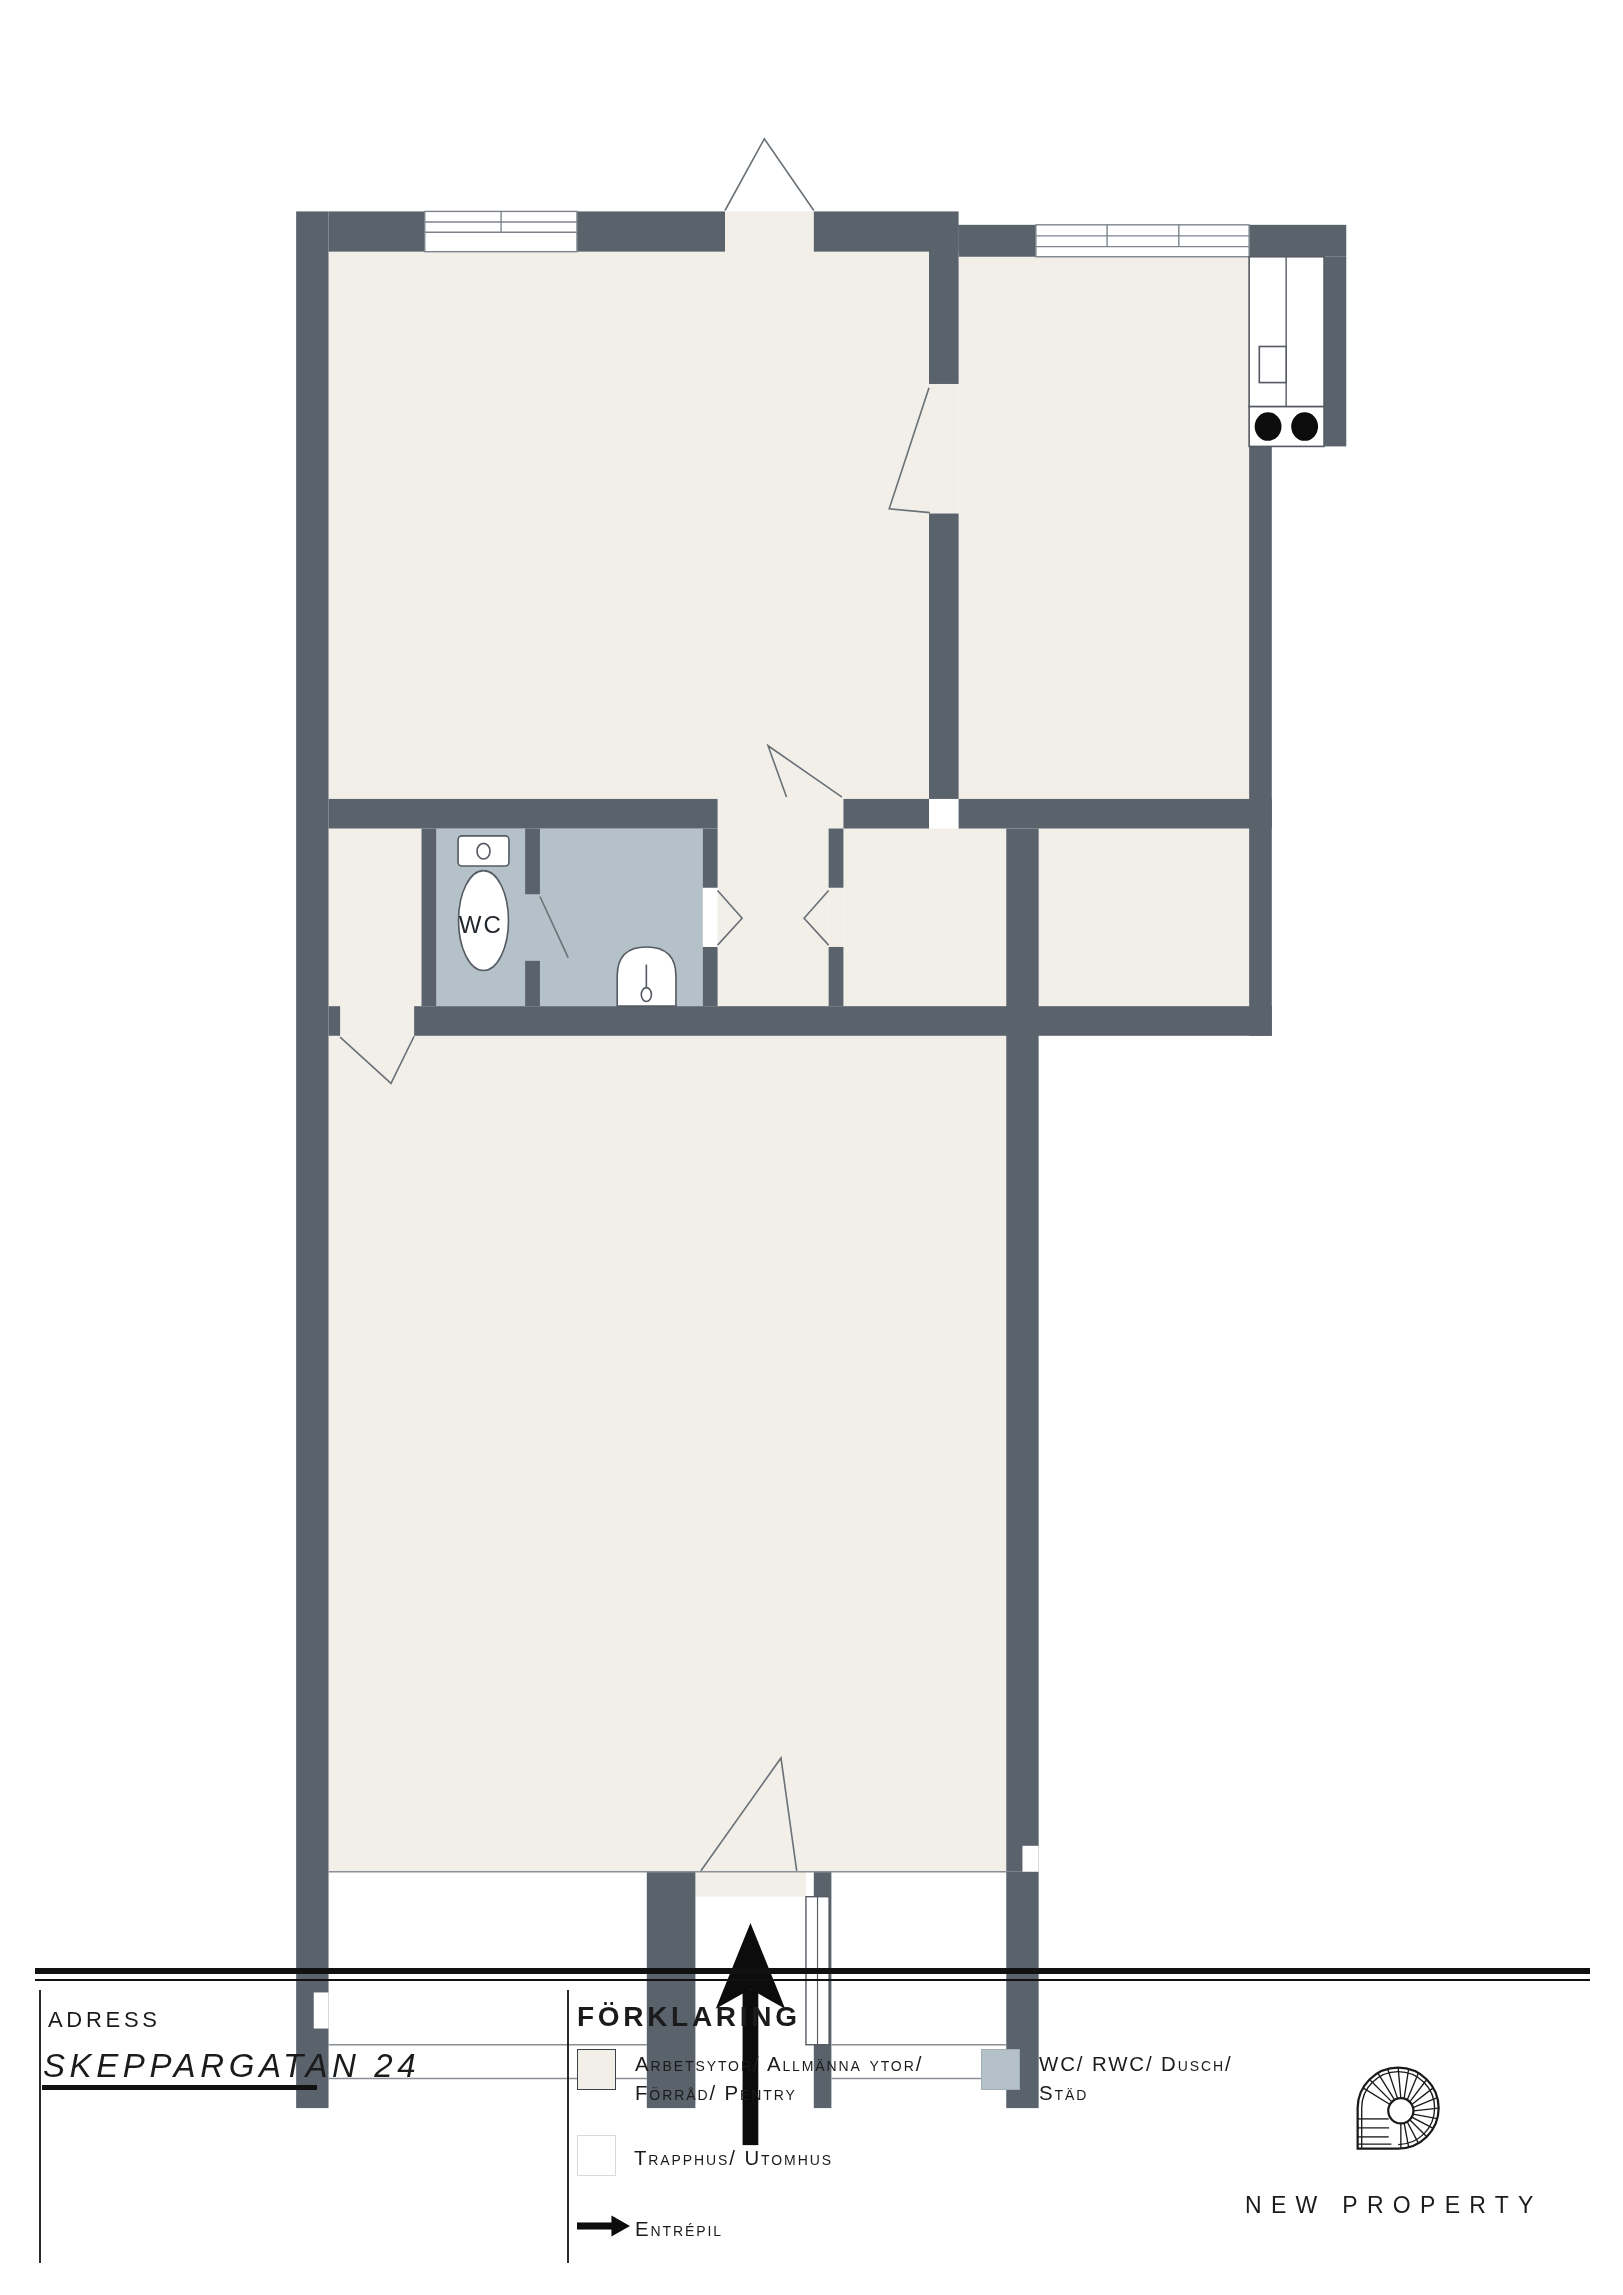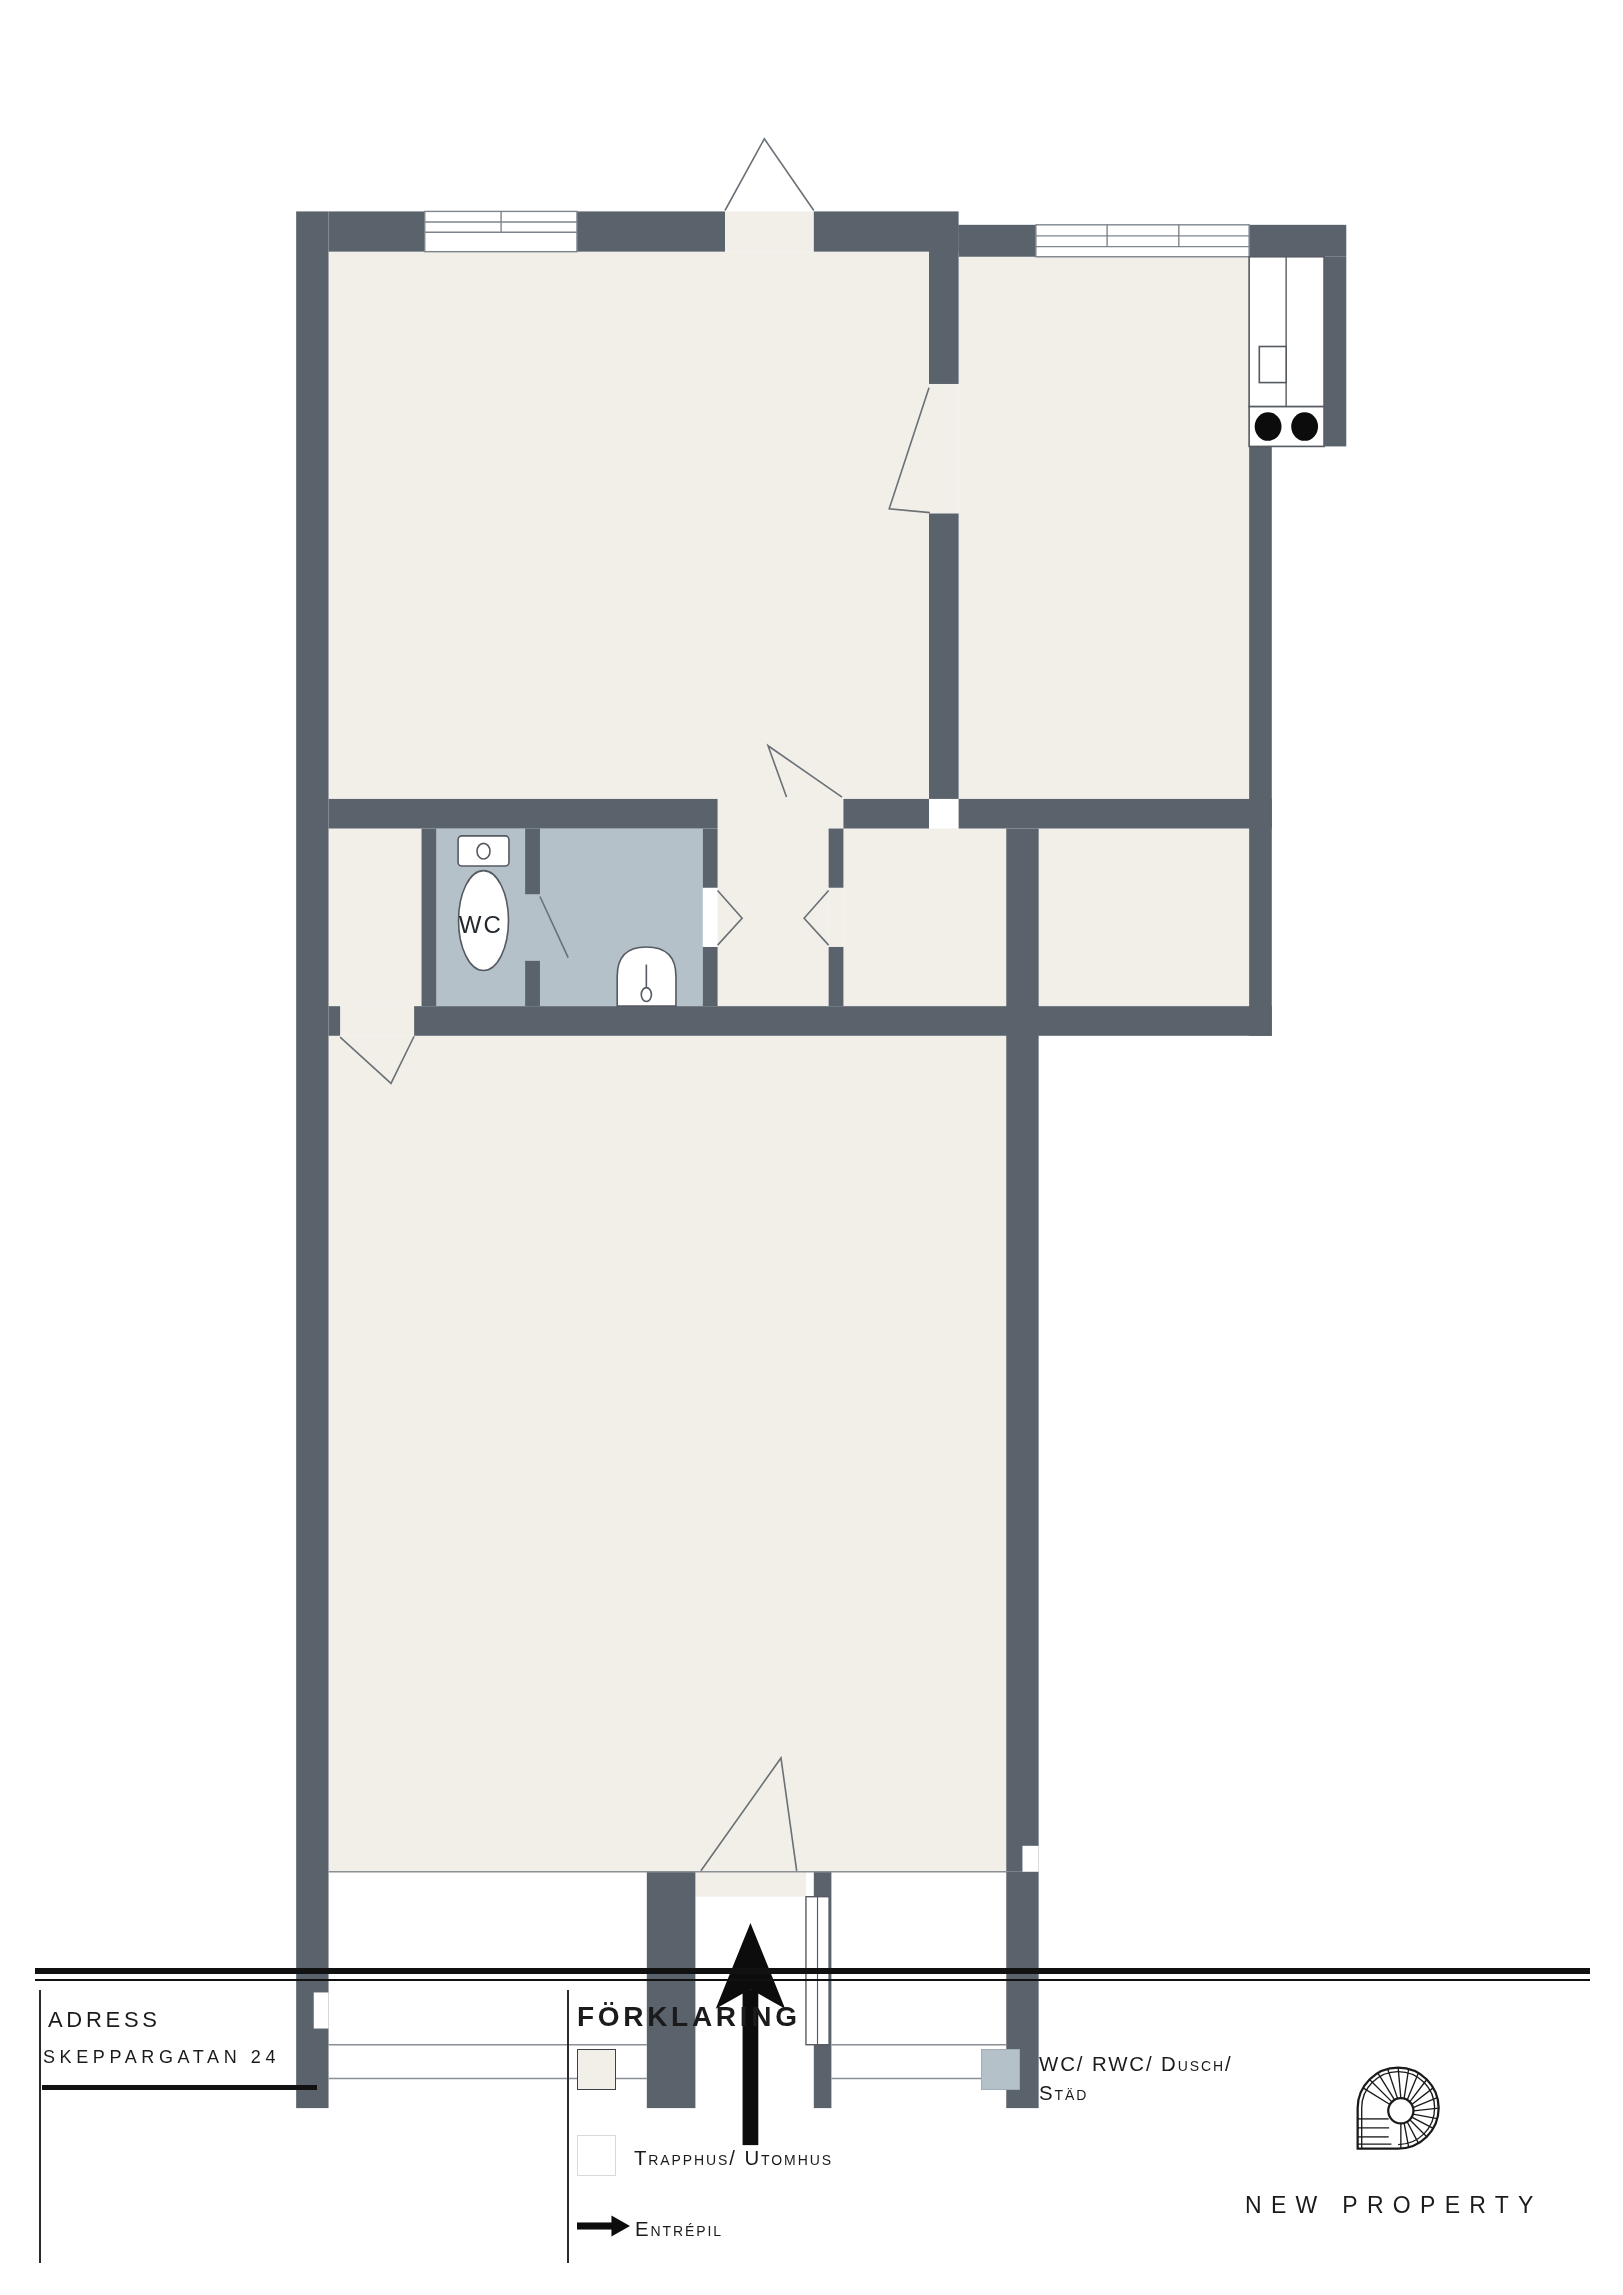--- a/index.html
+++ b/index.html
@@ -4,21 +4,21 @@
 <style>
   html,body{margin:0;padding:0;background:#ffffff;}
   .page{position:relative;width:1623px;height:2295px;background:#ffffff;overflow:hidden;
         font-family:"Liberation Sans", sans-serif;color:#1b1b1b;}
   .plan-svg{position:absolute;left:0;top:0;width:1623px;height:2295px;}
 
   
   .rule{position:absolute;background:#111;}
   .vrule{position:absolute;width:1.9px;background:#2a2a2a;}
   .addr-label{position:absolute;left:48px;top:2007px;font-size:22px;letter-spacing:3.7px;}
-  .addr-value{position:absolute;left:43px;top:2047px;font-size:18px;letter-spacing:4.6px;font-weight:500;}
+  .addr-value{position:absolute;left:43px;top:2047px;font-size:33px;letter-spacing:4.6px;font-weight:500;font-style:italic;}
   .addr-underline{position:absolute;left:42px;top:2085px;width:275px;height:5.1px;background:#111;}
   .legend-title{position:absolute;left:577px;top:2001px;font-size:28px;letter-spacing:3.7px;font-weight:bold;}
   .swatch{position:absolute;width:39px;height:41px;box-sizing:border-box;}
   .swatch.work{left:577px;top:2049px;background:#f2efe8;border:1.4px solid #3c4248;}
   .swatch.wet{left:981px;top:2049px;background:#b5c1c8;border:0.9px solid #a2aeb5;}
   .swatch.stair{left:577px;top:2135px;background:#ffffff;border:0.9px solid #d7dadd;}
   .legend-text{position:absolute;font-size:20.4px;letter-spacing:1.9px;line-height:29px;
                font-variant:small-caps;white-space:nowrap;}
   .lt1{left:635px;top:2050px;}
   .lt2{left:1039px;top:2050px;}
@@ -162,20 +162,24 @@
   <div class="vrule" style="left:39px;top:1990px;height:273px;"></div>
   <div class="vrule" style="left:567px;top:1990px;height:273px;"></div>
 
   <div class="addr-label">ADRESS</div>
   <div class="addr-value">SKEPPARGATAN 24</div>
   <div class="addr-underline"></div>
 
   <div class="legend-title">FÖRKLARING</div>
 
   <div class="swatch work"></div>
+  <div class="legend-text lt1">
+    <div>Arbetsytor/ Allmänna ytor/</div>
+    <div>Förråd/ Pentry</div>
+  </div>
 
   <div class="swatch wet"></div>
   <div class="legend-text lt2">
     <div>WC/ RWC/ Dusch/</div>
     <div>Städ</div>
   </div>
 
   <div class="swatch stair"></div>
   <div class="legend-text lt3">
     <div>Trapphus/ Utomhus</div>

